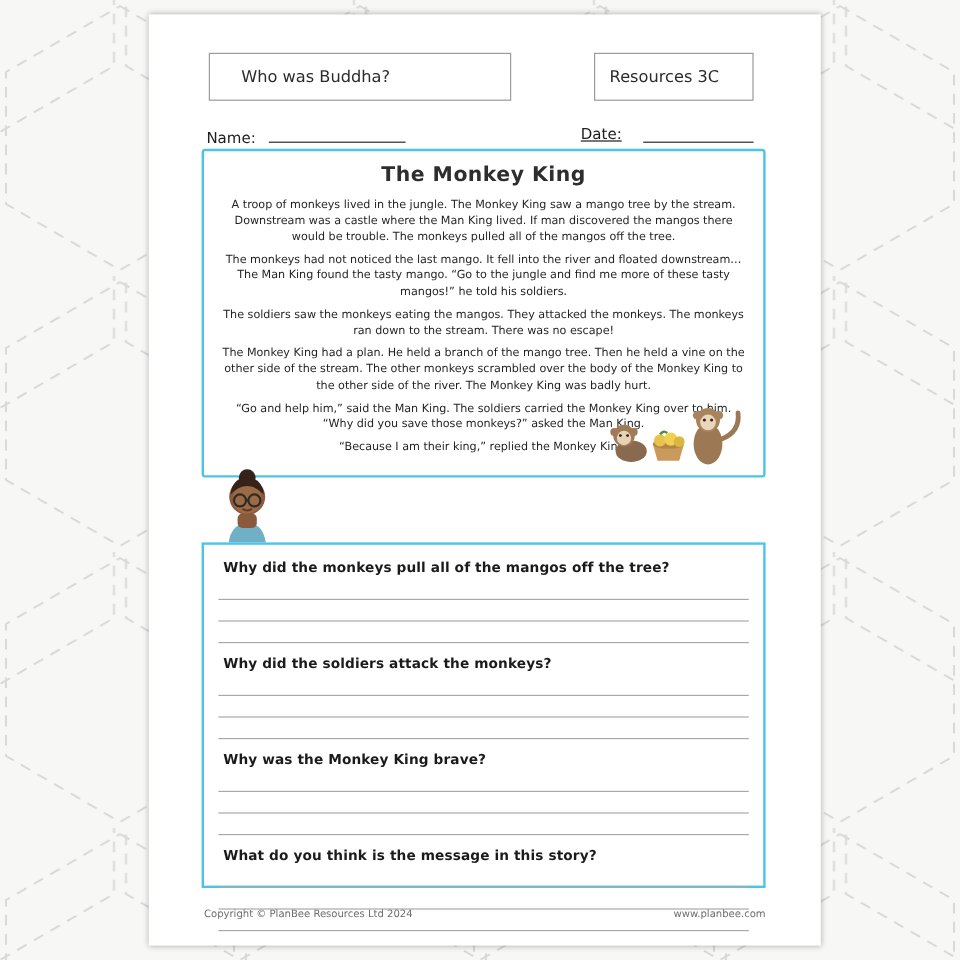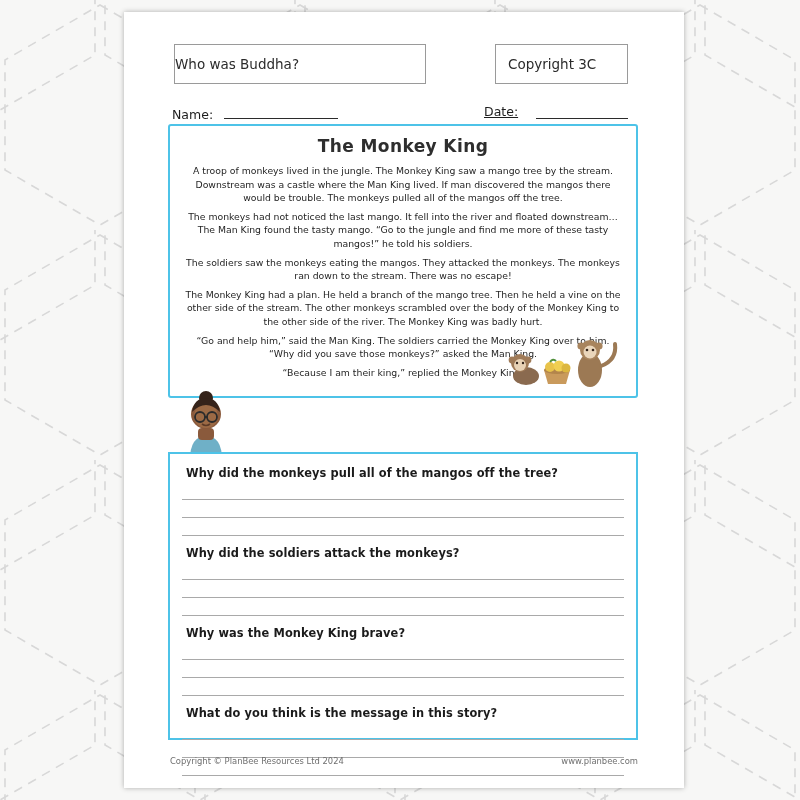--- a/index.html
+++ b/index.html
@@ -34,21 +34,21 @@
   
   .hdr-box {
     position: absolute;
     border: 1px solid #9a9a9a;
     background: #ffffff;
     font-family: "DejaVu Sans", sans-serif;
     font-size: 13.5px;
     color: #2b2b2b;
     display: flex;
     align-items: center;
-    padding-left: 0;
+    padding-left: 26px;
     box-sizing: border-box;
   }
   #hdr-title-box { left: 50px;  top: 32px; width: 252px; height: 40px; }
   #hdr-ws-box    { left: 371px; top: 32px; width: 133px; height: 40px; padding-left: 12px; }
 
   
   .field-label {
     position: absolute;
     font-size: 12.5px;
     color: #1d1d1d;
@@ -252,21 +252,21 @@
     </g>
   </svg>
 </div>
 
 <div id="sheet">
 
   <div class="hdr-box" id="hdr-title-box">
     <span>Who was Buddha?</span>
   </div>
   <div class="hdr-box" id="hdr-ws-box">
-    <span>Copyright 3C</span>
+    <span>Resources 3C</span>
   </div>
 
   <div class="field-label" id="name-label">Name:</div>
   <div class="field-rule" id="name-rule"></div>
   <div class="field-label" id="date-label">Date:</div>
   <div class="field-rule" id="date-rule"></div>
 
   <div id="story-box">
     <div id="story-title">The Monkey King</div>
     <div id="story-body">

